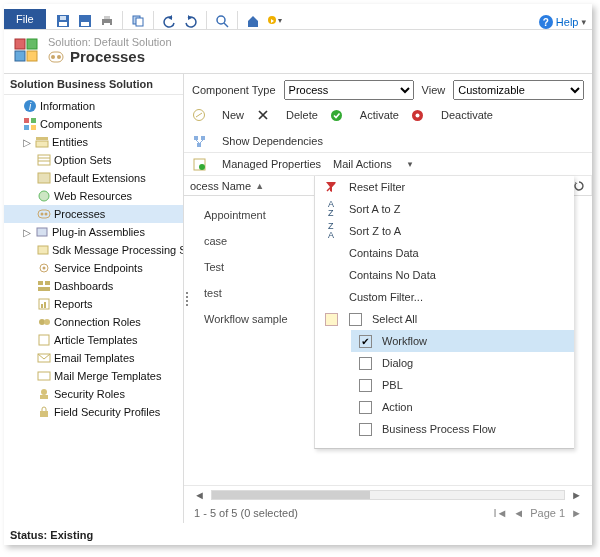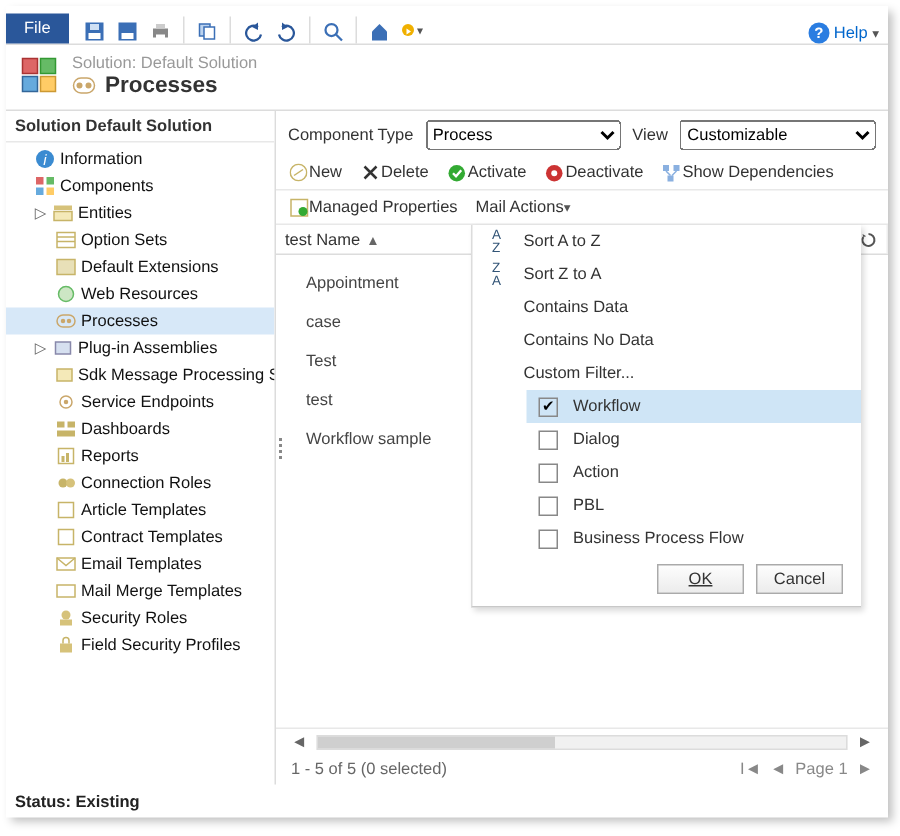--- a/index.html
+++ b/index.html
@@ -32,21 +32,21 @@
   
   .resizer { position: absolute; left: 180px; top: 50%; transform: translateY(-50%); width: 6px; display: flex; flex-direction: column; gap: 2px; align-items: center; }
   .resizer span { width: 2px; height: 2px; background: #888; }
   
   .content { flex: 1; display: flex; flex-direction: column; min-width: 0; position: relative; }
   .comp-row { display: flex; align-items: center; gap: 8px; padding: 6px 8px 6px 8px; font-size: 11px; }
   .comp-row label { color: #333; }
   select.native { font-size: 11px; height: 20px; }
   .toolbar { display: flex; align-items: center; gap: 12px; padding: 2px 8px 4px 8px; flex-wrap: wrap; border-bottom: 1px solid #e8e8e8; }
   .toolbar2 { display: flex; align-items: center; gap: 12px; padding: 4px 8px; border-bottom: 1px solid #e8e8e8; }
-  .tbtn { display: inline-flex; align-items: center; gap: 0; color: #333; }
+  .tbtn { display: inline-flex; align-items: center; gap: 16px; color: #333; }
   .tbtn .ic { width: 14px; height: 14px; display: inline-flex; align-items: center; justify-content: center; }
   
   .grid { position: relative; flex: 1; display: flex; flex-direction: column; min-height: 0; }
   .ghead { display: flex; align-items: center; height: 20px; border-bottom: 1px solid #dcdcdc; font-size: 11px; color: #333; background: #fff; }
   .gh { padding: 0 6px; display: flex; align-items: center; gap: 4px; border-right: 1px solid #eee; height: 100%; }
   .gh.name { flex: 0 0 140px; } .gh.cat { flex: 1; } .gh.pe { flex: 0 0 95px; }
   .gh.ref { flex: 0 0 22px; justify-content: center; }
   .filter-ind { background: #6aa2d8; color: #fff; width: 16px; height: 14px; display: inline-flex; align-items: center; justify-content: center; font-size: 9px; margin-left: auto; }
   .grows { padding: 6px 0 0 20px; color: #444; }
   .grow { height: 26px; display: flex; align-items: center; }
@@ -165,21 +165,21 @@
             <circle cx="11" cy="8" r="2" fill="#caa76b"></circle>
           </svg>
         <span>Processes</span>
       </div>
     </div>
   </div>
 
   <div class="split">
 
     <div class="sidebar">
-      <div class="sidebar-title">Solution Default Solution</div>
+      <div class="sidebar-title">Solution Business Solution</div>
       <div class="tree">
         <div class="tree-row ind0">
             <span class="tw"></span>
             <span class="tico">
               <svg width="14" height="14">
                 <circle cx="7" cy="7" r="6" fill="#3b8bd1"></circle>
                 <text x="7" y="11" text-anchor="middle" fill="#fff" font-size="10" font-family="Georgia" font-style="italic">i</text>
               </svg>
             </span>
             <span>Information</span>
@@ -297,28 +297,20 @@
             </span>
             <span>Connection Roles</span>
           </div>
         <div class="tree-row ind2">
             <span class="tico">
               <svg width="14" height="12">
                 <rect x="2" y="1" width="10" height="10" fill="#fff" stroke="#c7b468"></rect>
               </svg>
             </span>
             <span>Article Templates</span>
-          </div>
-        <div class="tree-row ind2">
-            <span class="tico">
-              <svg width="14" height="12">
-                <rect x="2" y="1" width="10" height="10" fill="#fff" stroke="#c7b468"></rect>
-              </svg>
-            </span>
-            <span>Contract Templates</span>
           </div>
         <div class="tree-row ind2">
             <span class="tico">
               <svg width="14" height="12">
                 <rect x="1" y="2" width="12" height="8" fill="#fff" stroke="#c7b468"></rect>
                 <path d="M1 2 L7 7 L13 2" fill="none" stroke="#c7b468"></path>
               </svg>
             </span>
             <span>Email Templates</span>
           </div>
@@ -426,21 +418,21 @@
           </span>
         <span class="tbtn">
             <span>Mail Actions</span> 
             <span style="font-size:9px;color:#555">▾</span>
           </span>
       </div>
 
       <div class="grid">
         <div class="ghead">
           <div class="gh name">
-              <span>test Name</span>
+              <span>ocess Name</span>
               <span style="font-size:9px;color:#666">▲</span>
             </div>
           <div class="gh cat">
               <span>Category</span>
               <span class="filter-ind">
                 <svg width="10" height="10">
                   <path d="M1 1 H9 L6 5 V9 L4 8 V5 Z" fill="#fff"></path>
                 </svg>
               </span>
             </div>
@@ -473,64 +465,76 @@
           <div class="grow">
               <span>test</span>
             </div>
           <div class="grow">
               <span>Workflow sample</span>
             </div>
         </div>
 
         <div class="popup">
           <div class="prow">
+              <span class="pic">
+                <svg width="12" height="12">
+                  <path d="M1 1 H11 L7 6 V11 L5 10 V6 Z" fill="#c33"></path>
+                  <line x1="2" y1="10" x2="10" y2="2" stroke="#c33" stroke-width="1.5"></line>
+                </svg>
+              </span>
+              <span>Reset Filter</span>
+            </div>
+          <div class="prow">
               <span class="pic" style="color:#357;font-size:9px;line-height:1">A<br>Z</span>
               <span>Sort A to Z</span>
             </div>
           <div class="prow">
               <span class="pic" style="color:#357;font-size:9px;line-height:1">Z<br>A</span>
               <span>Sort Z to A</span>
             </div>
           <div class="prow">
               <span class="pic"></span>
               <span>Contains Data</span>
             </div>
           <div class="prow">
               <span class="pic"></span>
               <span>Contains No Data</span>
             </div>
           <div class="prow">
               <span class="pic"></span>
               <span>Custom Filter...</span>
+            </div>
+          <div class="prow">
+              <span class="pic">
+                <span class="chk ind"></span>
+              </span>
+              <span class="chk"></span>
+              <span>Select All</span>
             </div>
           <div class="opts">
             <div class="prow sel">
                 <span class="chk on"></span>
                 <span>Workflow</span>
               </div>
             <div class="prow">
                 <span class="chk"></span>
                 <span>Dialog</span>
               </div>
             <div class="prow">
                 <span class="chk"></span>
-                <span>Action</span>
+                <span>PBL</span>
               </div>
             <div class="prow">
                 <span class="chk"></span>
-                <span>PBL</span>
+                <span>Action</span>
               </div>
             <div class="prow">
                 <span class="chk"></span>
                 <span>Business Process Flow</span>
               </div>
-          </div>
-          <div class="btns">
-            <div class="btn"><u>OK</u></div>
-            <div class="btn">Cancel</div>
           </div>
         </div>
 
         <div style="flex:1"></div>
         <div class="gscroll">
           <span>◄</span>
           <div class="track">
               <div class="thumb"></div>
             </div>
           <span>►</span>

